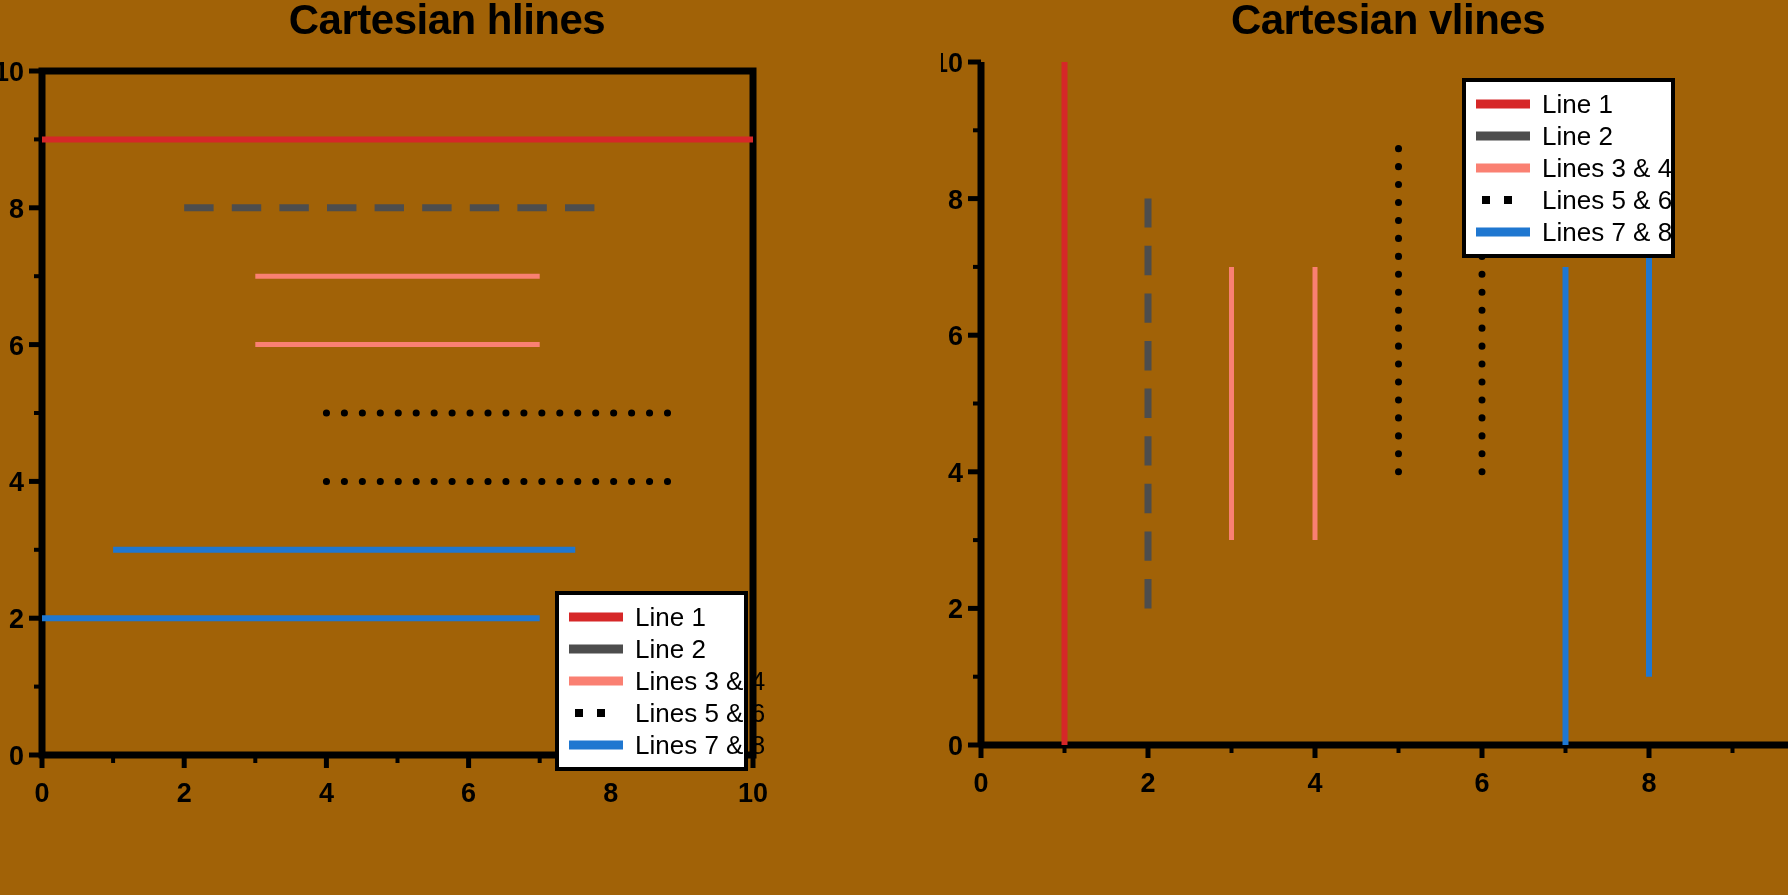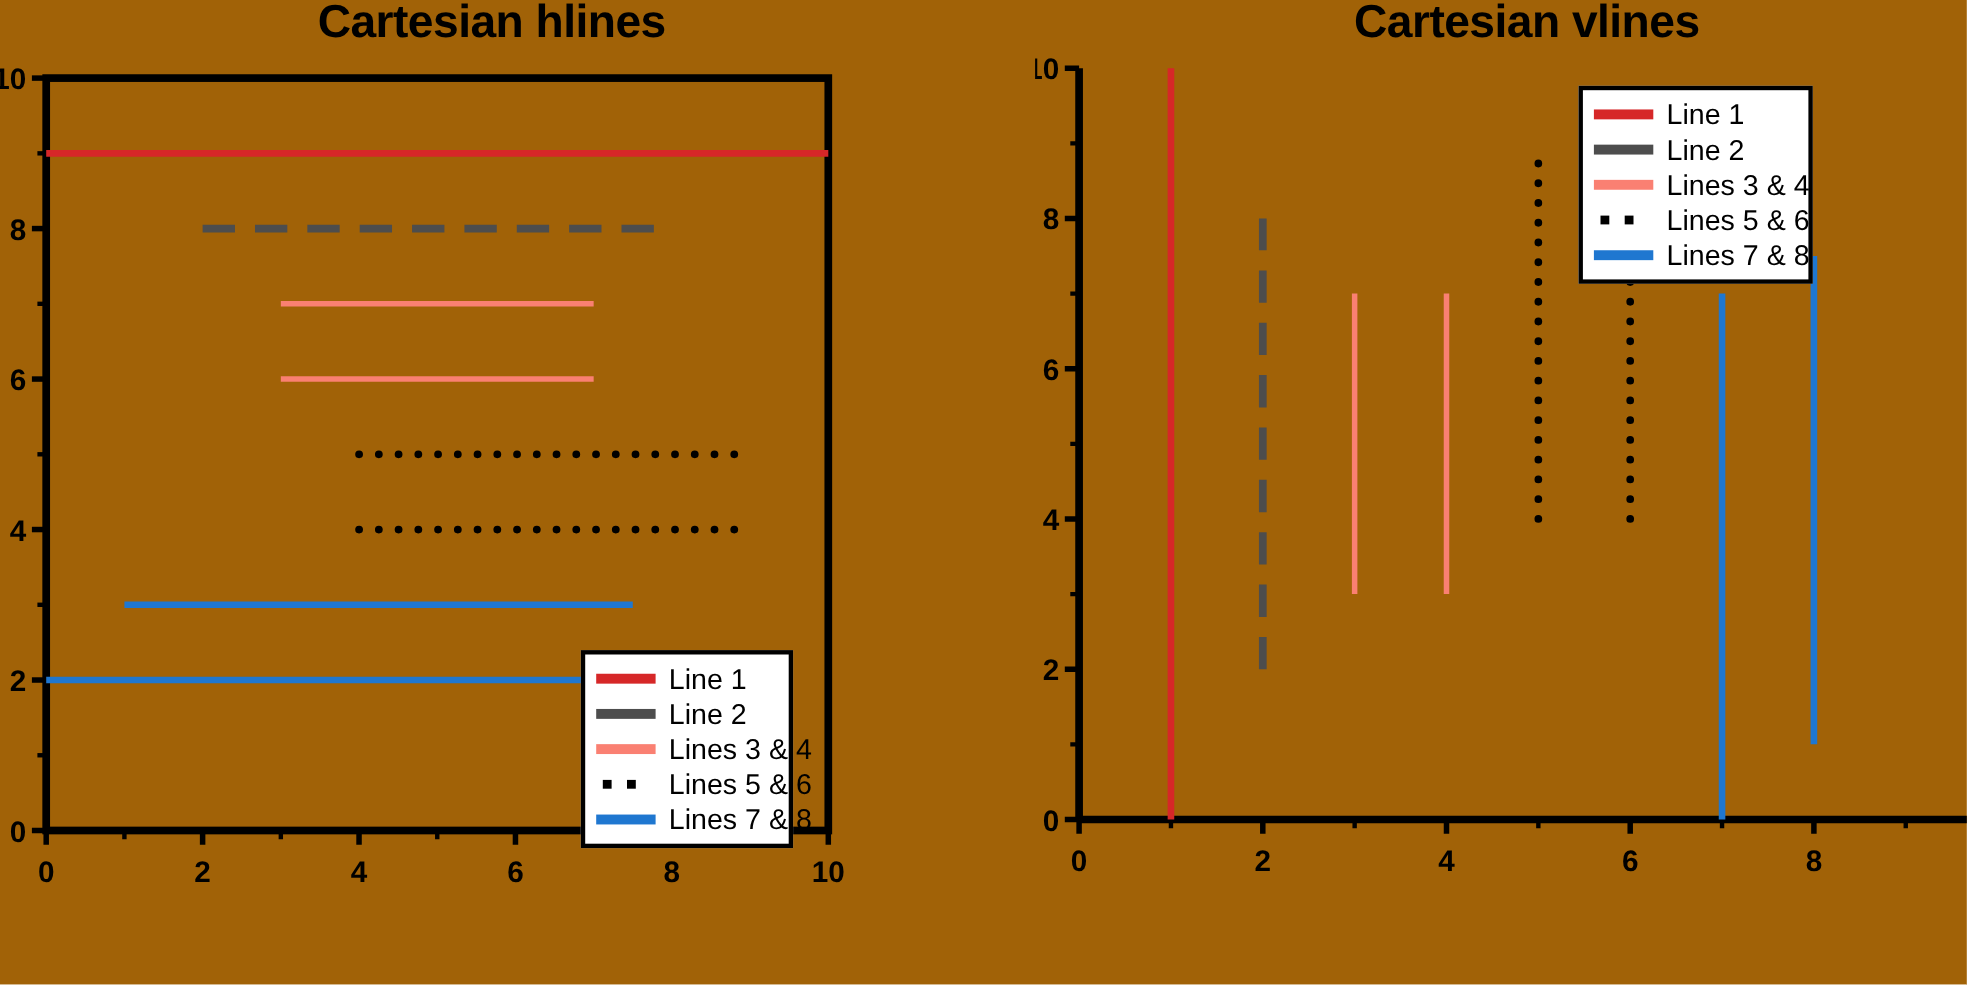--- a/index.html
+++ b/index.html
@@ -13,21 +13,21 @@
     text-align:center;font-size:42px;font-weight:bold;color:#000;
     letter-spacing:-0.5px;line-height:48px;
   }
   .plotsvg{position:absolute;top:0;left:0;}
   .tick-label{
     font-family:"Liberation Sans",sans-serif;
     font-size:27px;font-weight:bold;fill:#000;
   }
   .legend-box{
     position:absolute;background:#fff;border:4px solid #000;
-    box-sizing:border-box;padding:6px 10px 6px 8px;
+    box-sizing:border-box;padding:6px 10px 6px 8px;margin-left:27px;
   }
   .legend-row{display:flex;align-items:center;height:32px;}
   .legend-swatch{width:58px;height:22px;position:relative;flex:0 0 58px;margin-right:10px;}
   .sw-line{position:absolute;left:2px;right:2px;top:50%;transform:translateY(-50%);height:9px;border-radius:0;}
   .sw-dots{position:absolute;left:8px;top:50%;transform:translateY(-50%);display:flex;gap:14px;}
   .sw-dot{width:8px;height:8px;background:#000;}
   .legend-label{
     font-size:26px;color:#000;white-space:nowrap;
     font-family:"Liberation Sans",sans-serif;line-height:30px;
   }

